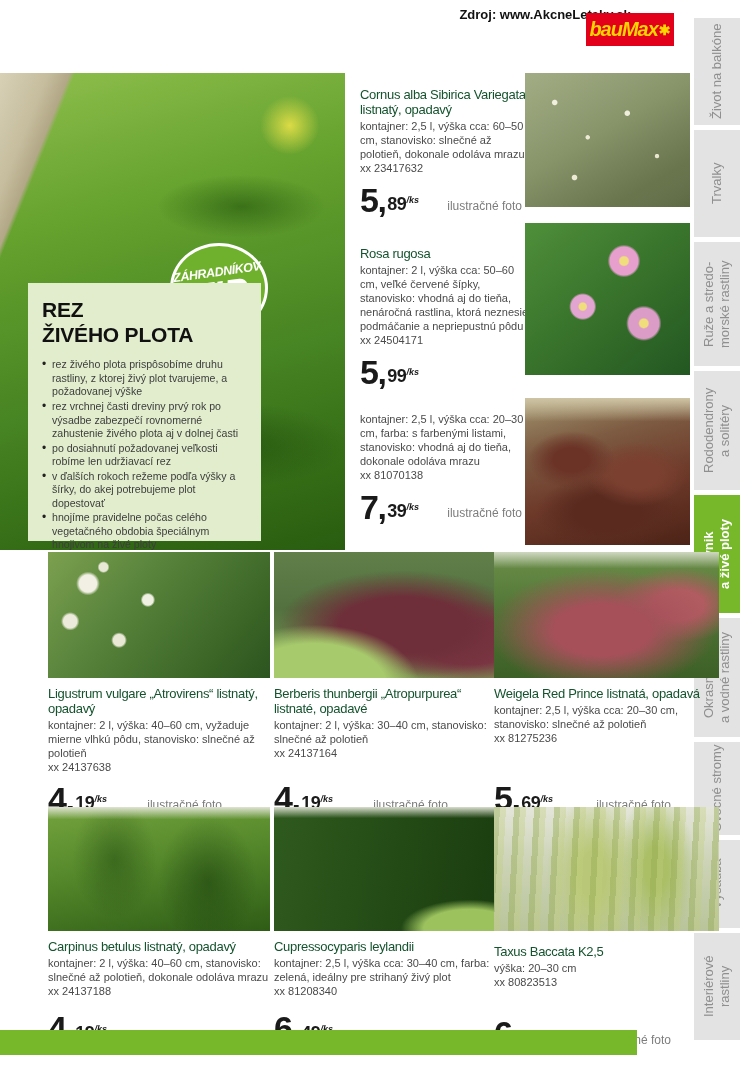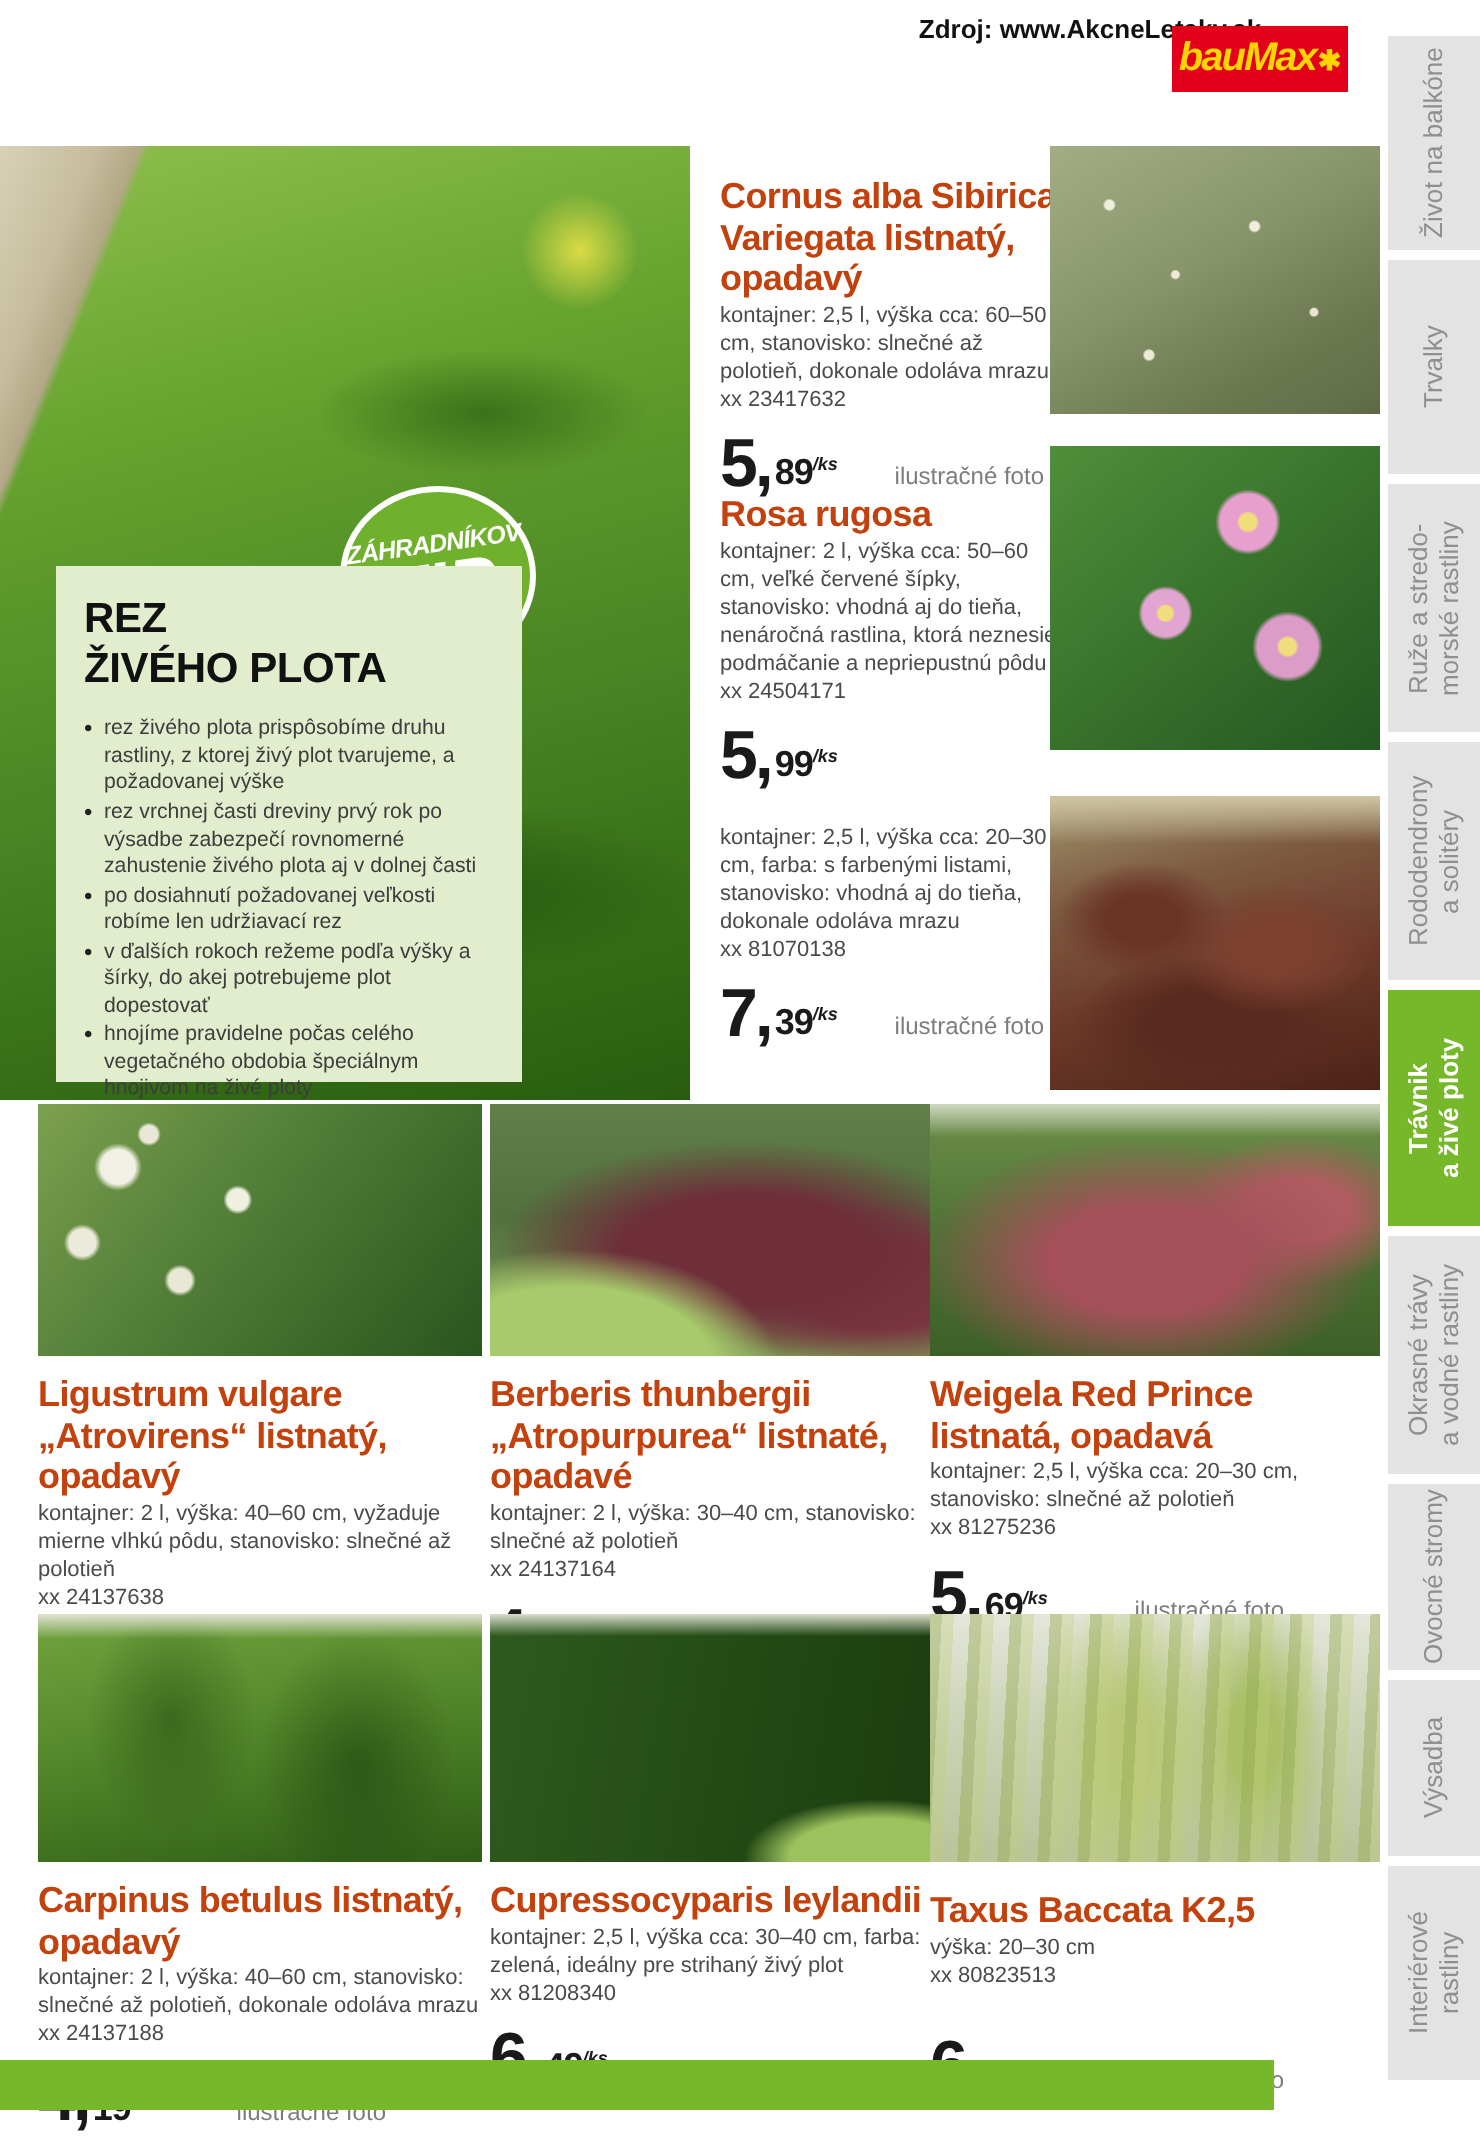--- a/index.html
+++ b/index.html
@@ -47,21 +47,21 @@
   .tipbox { position:absolute; left:28px; top:283px; width:233px; height:258px; background:#e1edcc;
             padding:14px 10px 8px 14px; }
   .tip-title { font-size:21px; font-weight:bold; color:#111; line-height:1.2; white-space:pre-line;
                margin-bottom:11px; letter-spacing:-0.2px; }
   .tip-list { list-style:none; }
   .tip-list li { position:relative; font-size:10.6px; color:#3d3d3d; line-height:1.28;
                  padding-left:10px; margin-bottom:1px; }
   .tip-list li::before { content:"\2022"; position:absolute; left:0; top:-1px; color:#222; font-size:12px; }
 
   
-  .p-name { font-weight:bold; font-size:18px; line-height:1.15; color:#c2410c; letter-spacing:-0.3px; margin-bottom:2px; }
+  .p-name { font-weight:normal; font-size:13px; line-height:1.15; color:#14532d; letter-spacing:-0.3px; margin-bottom:2px; }
   .p-desc, .p-code { font-size:11px; color:#4a4a4a; line-height:1.27; }
   .price { display:flex; align-items:flex-end; margin-top:11px; }
   .p-int { font-size:34px; font-weight:bold; line-height:.78; letter-spacing:-1.5px; }
   .p-col { display:flex; flex-direction:row; line-height:1; margin-left:2px; }
   .p-dec { font-size:18px; font-weight:bold; letter-spacing:-0.5px; }
   .p-unit { font-size:9px; font-weight:bold; font-style:italic; margin-top:1px; }
   .foto { margin-left:auto; font-size:12px; color:#7d7d7d; align-self:flex-end; }
 
   
   .prod-text { position:absolute; width:174px; }
@@ -90,21 +90,21 @@
       linear-gradient(140deg,#4f8f3a 0%,#36702a 55%,#235722 100%); }
   .pp3 { top:398px; height:147px;
     background:
       linear-gradient(180deg,#cfc5a5 0%, rgba(207,197,165,0) 16%),
       radial-gradient(ellipse 60px 40px at 28% 42%, #6b3326 30%, rgba(107,51,38,0) 72%),
       radial-gradient(ellipse 70px 45px at 68% 52%, #7c4030 30%, rgba(124,64,48,0) 72%),
       radial-gradient(ellipse 95px 50px at 50% 78%, #5a2a1f 35%, rgba(90,42,31,0) 75%),
       linear-gradient(165deg,#a2956f 0%,#7d5b42 30%,#6e3a2a 60%,#4c2317 100%); }
 
   
-  .col { position:absolute; width:222px; }
+  .col { position:absolute; width:222px;margin-left:29px; }
   .cA { left:19px; } .cB { left:245px; } .cC { left:465px; width:225px; }
   .row-photo { width:100%; height:126px; margin-bottom:9px; }
   .rm { top:552px; } .rb { top:807px; }
   .rb .row-photo { height:124px; }
   .pm-body { min-height:87px; }
   .pb-body { min-height:64px; }
   .name-taxus { margin-top:14px; }
   .ph-ligustrum { background:
       radial-gradient(circle 18px at 18% 25%, #f2f0e4 48%, rgba(242,240,228,0) 66%),
       radial-gradient(circle 14px at 10% 55%, #eceadb 48%, rgba(236,234,219,0) 66%),

